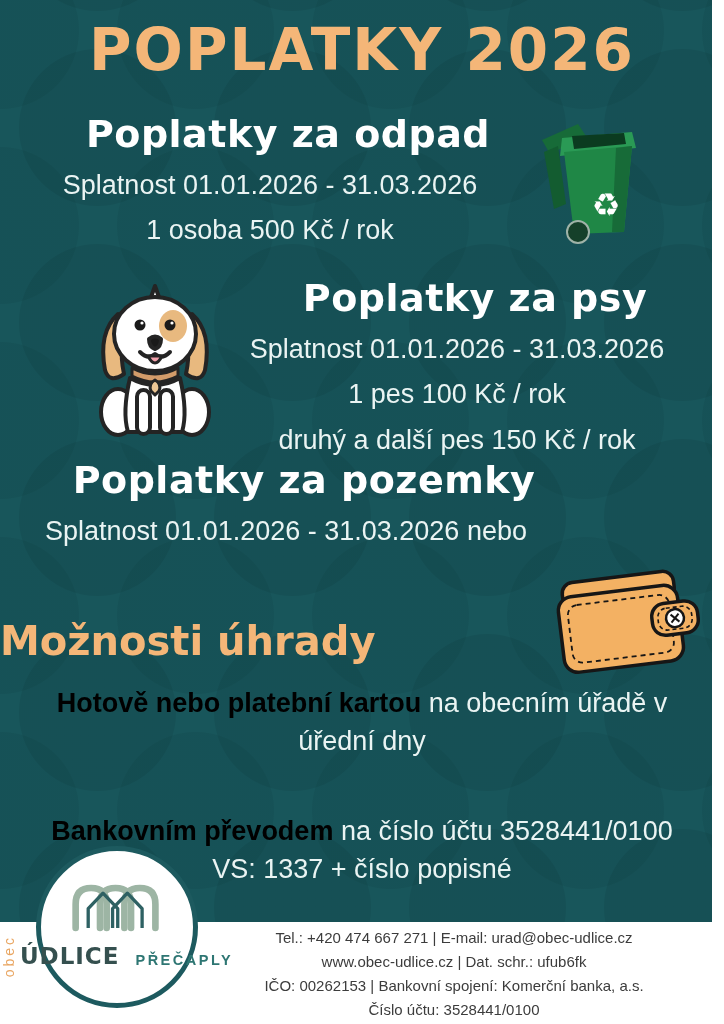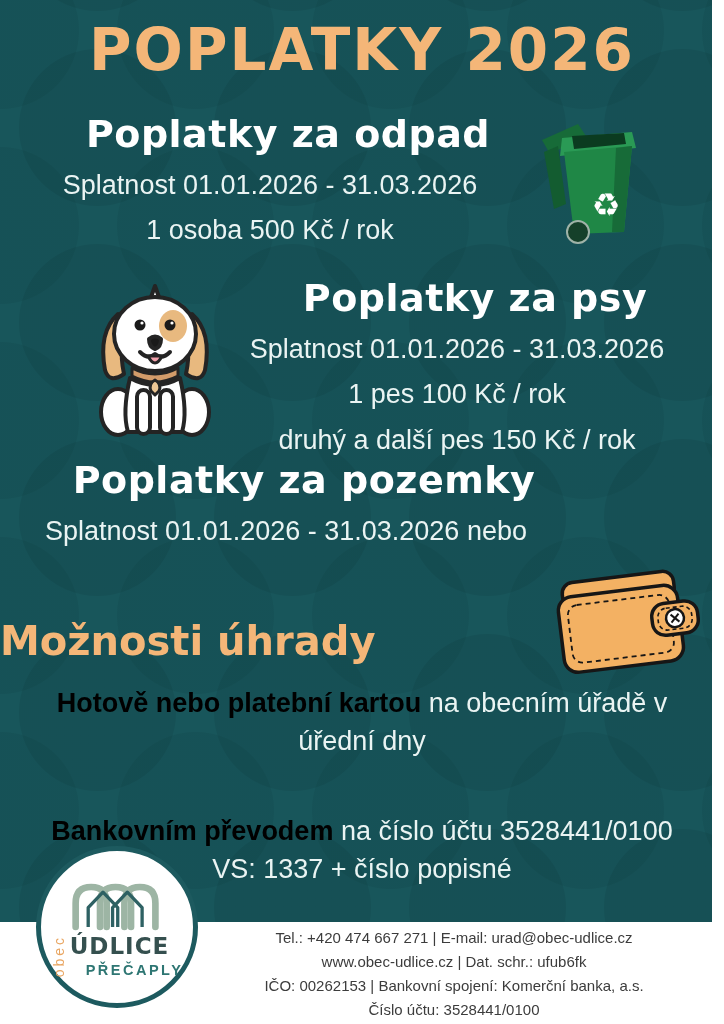--- a/index.html
+++ b/index.html
@@ -46,21 +46,21 @@
   .logo{
     position:absolute;left:36px;top:846px;width:162px;height:162px;border-radius:50%;
     background:#ffffff;border:5px solid #1d5a5f;box-sizing:border-box;
     display:flex;flex-direction:column;align-items:center;justify-content:center;z-index:3;
   }
   .logo-text-row{display:flex;flex-direction:row;align-items:center;margin-top:2px;}
   .logo-obec{
     writing-mode:vertical-rl;transform:rotate(180deg);
     color:#e9a662;font-size:14px;letter-spacing:3px;margin-right:3px;
   }
-  .logo-names{display:flex;flex-direction:column;align-items:flex-start;}
+  .logo-names{display:flex;flex-direction:row;align-items:flex-end;}
   .logo-name{font-family:"DejaVu Sans",sans-serif;font-weight:bold;font-size:23px;
     color:#35504f;letter-spacing:1px;line-height:1.05;}
   .logo-subname{font-size:14.5px;color:#2e7673;letter-spacing:2.5px;margin-top:3px;font-weight:bold;margin-left:16px;}
   .footer-text{
     position:absolute;left:192px;top:926px;width:524px;text-align:center;
     font-size:15px;line-height:24px;color:#3c3c3c;z-index:2;
   }
 </style>
 </head>
 <body>

